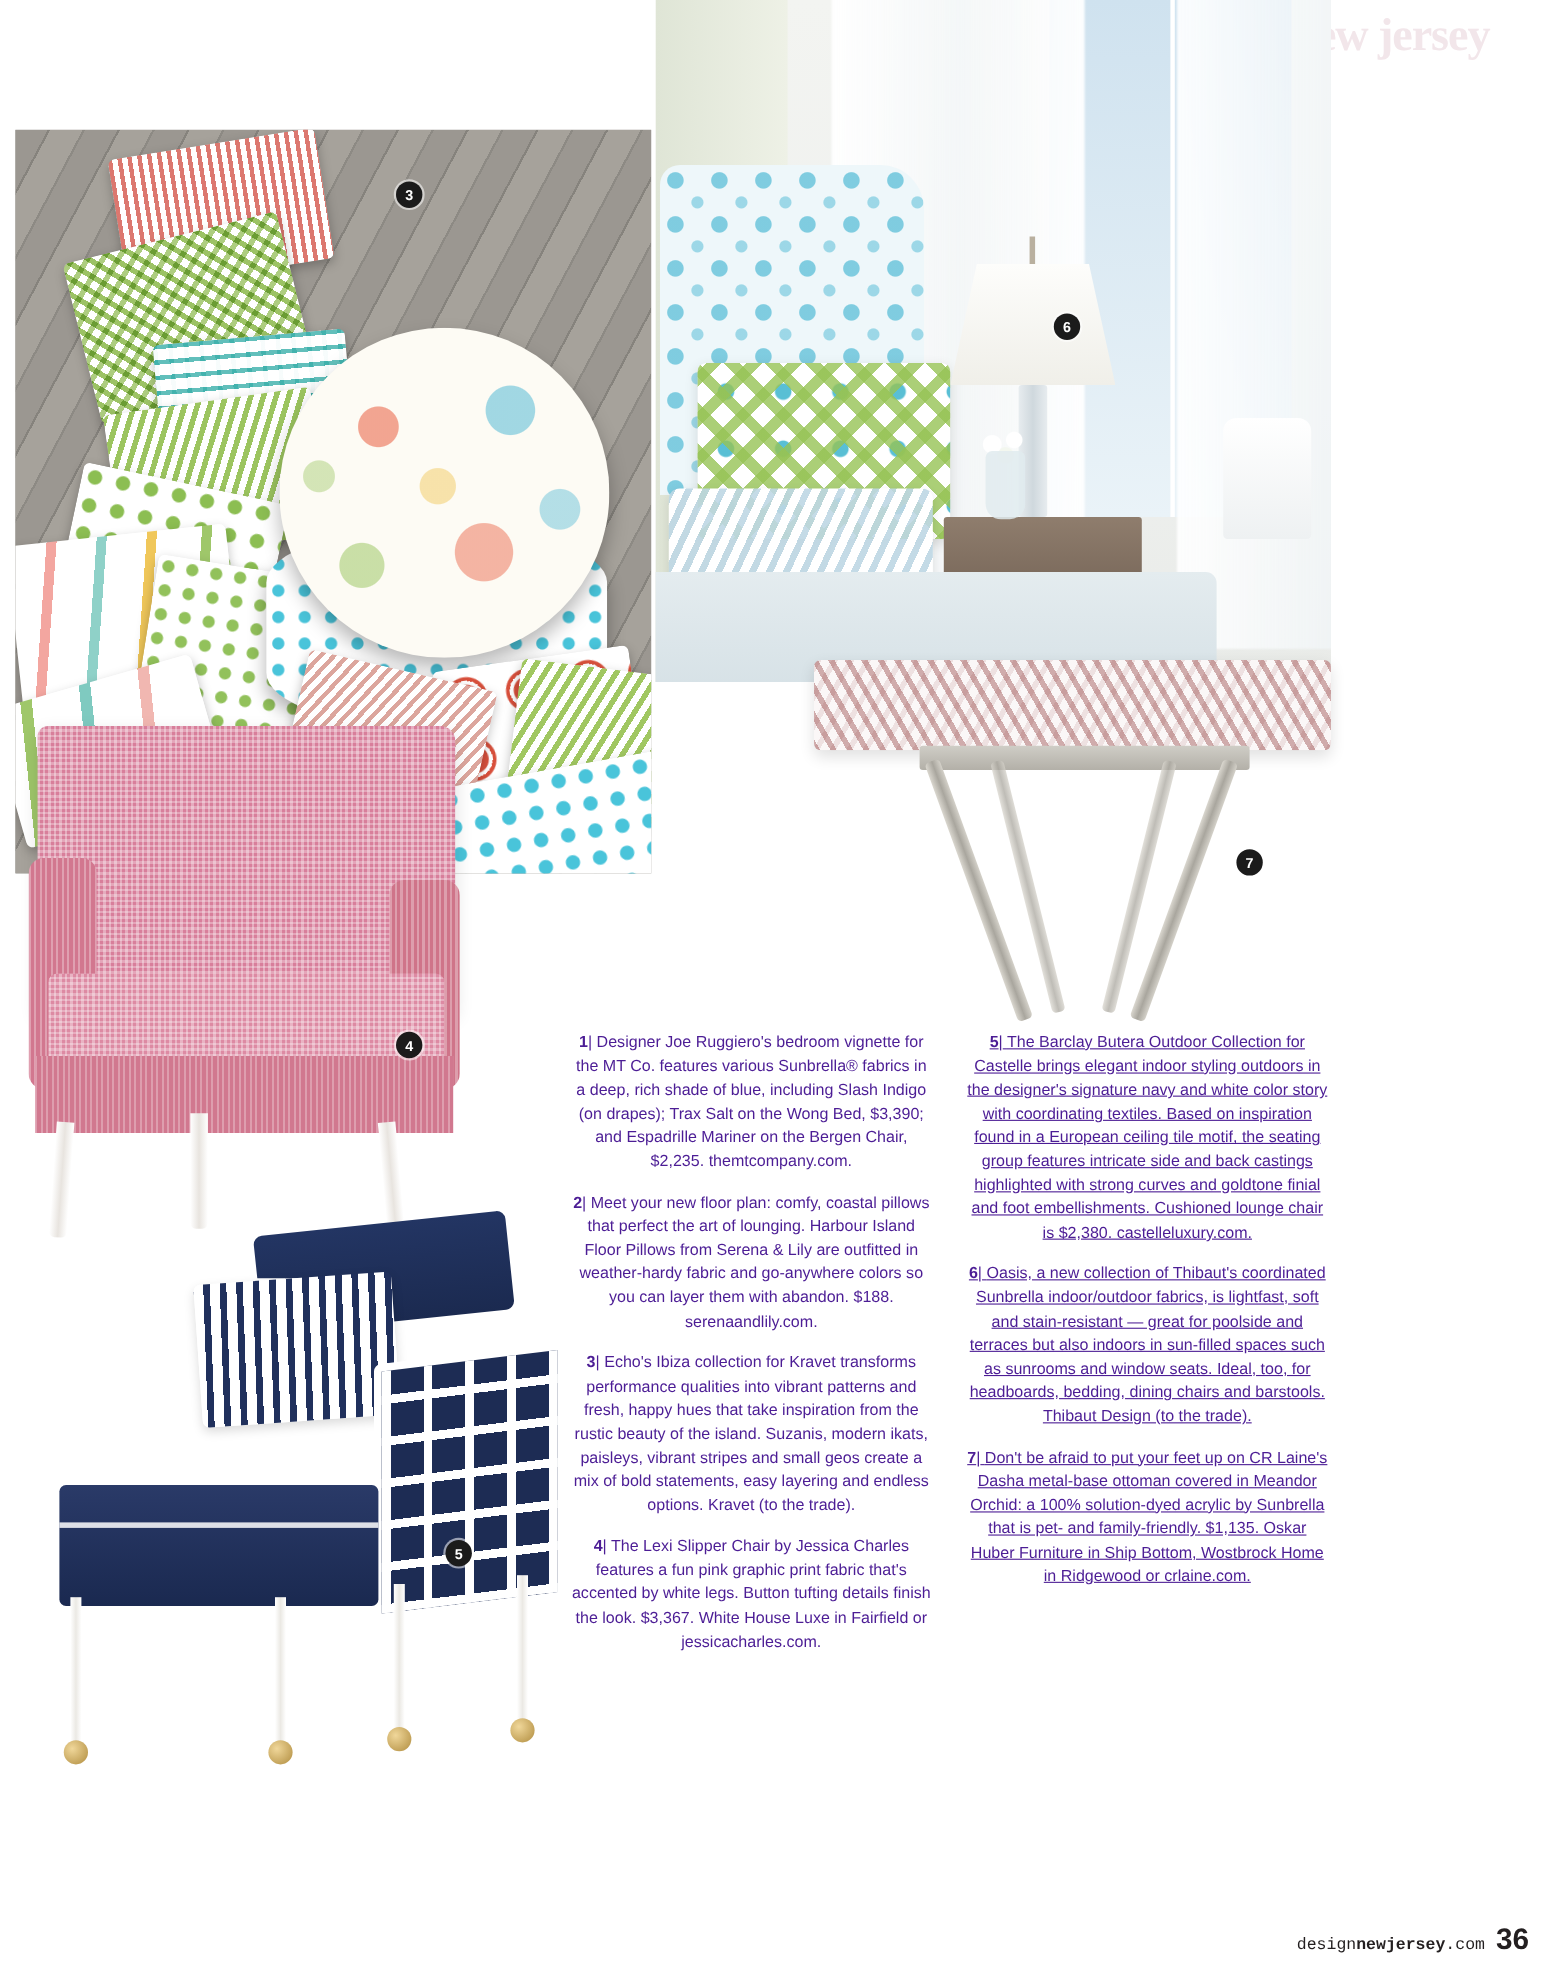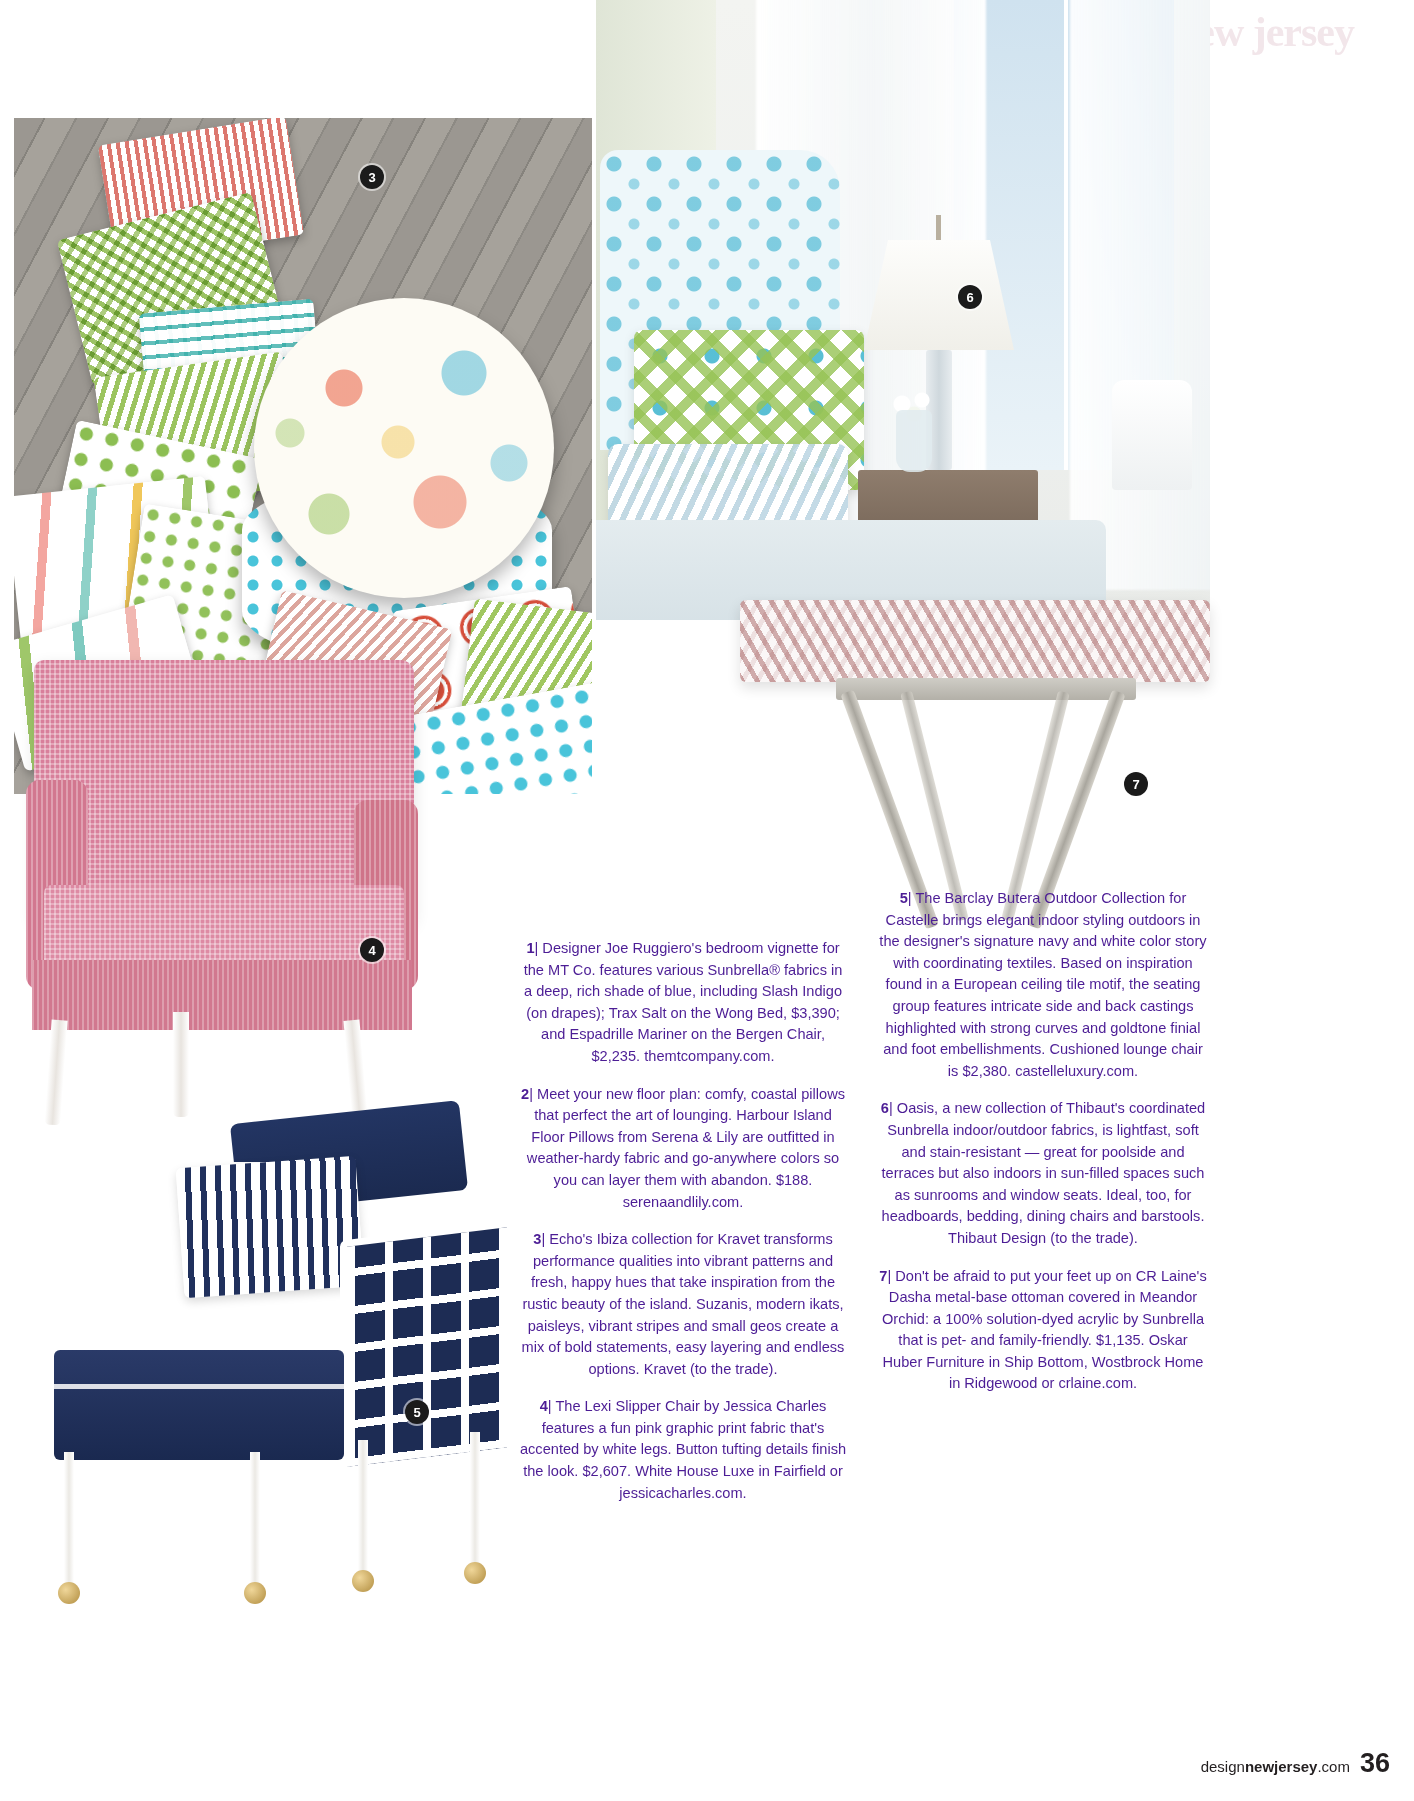--- a/index.html
+++ b/index.html
@@ -440,40 +440,40 @@
   .col {
     position: absolute;
     width: 330px;
     font-family: "Liberation Sans", sans-serif;
     font-size: 14.6px;
     line-height: 21.6px;
     color: #4c1d95;
     text-align: center;
   }
   .col-left  { left: 518px; top: 938px; }
-  .col-right { left: 878px; top: 888px; }
+  .col-right { left: 878px; top: 938px; text-decoration: underline; }
   .para { margin: 0 0 16px 0; }
   .num {
     font-weight: bold;
   }
   .sep { font-weight: normal; }
 
   
   .footer {
     position: absolute;
     right: 24px;
     bottom: 22px;
     display: flex;
     align-items: baseline;
     gap: 10px;
   }
   .footer-site {
     font-size: 15px;
     color: #231f20;
-    font-family: Liberation Sans, sans-serif;
+    font-family: Liberation Mono, monospace;
   }
   .footer-site b { font-weight: bold; }
   .footer-page {
     font-size: 27px;
     font-weight: bold;
     color: #231f20;
   }
 </style>
 </head>
 <body>
@@ -570,21 +570,21 @@
     <p class="para">
       <span class="num">2</span><span class="sep">|</span>
       <span>Meet your new floor plan: comfy, coastal pillows that perfect the art of lounging. Harbour Island Floor Pillows from Serena &amp; Lily are outfitted in weather-hardy fabric and go-anywhere colors so you can layer them with abandon. $188. serenaandlily.com.</span>
     </p>
     <p class="para">
       <span class="num">3</span><span class="sep">|</span>
       <span>Echo's Ibiza collection for Kravet transforms performance qualities into vibrant patterns and fresh, happy hues that take inspiration from the rustic beauty of the island. Suzanis, modern ikats, paisleys, vibrant stripes and small geos create a mix of bold statements, easy layering and endless options. Kravet (to the trade).</span>
     </p>
     <p class="para">
       <span class="num">4</span><span class="sep">|</span>
-      <span>The Lexi Slipper Chair by Jessica Charles features a fun pink graphic print fabric that's accented by white legs. Button tufting details finish the look. $2,607. White House Luxe in Fairfield or jessicacharles.com.</span>
+      <span>The Lexi Slipper Chair by Jessica Charles features a fun pink graphic print fabric that's accented by white legs. Button tufting details finish the look. $3,367. White House Luxe in Fairfield or jessicacharles.com.</span>
     </p>
   </div>
 
   <div class="col col-right">
     <p class="para">
       <span class="num">5</span><span class="sep">|</span>
       <span>The Barclay Butera Outdoor Collection for Castelle brings elegant indoor styling outdoors in the designer's signature navy and white color story with coordinating textiles. Based on inspiration found in a European ceiling tile motif, the seating group features intricate side and back castings highlighted with strong curves and goldtone finial and foot embellishments. Cushioned lounge chair is $2,380. castelleluxury.com.</span>
     </p>
     <p class="para">
       <span class="num">6</span><span class="sep">|</span>

